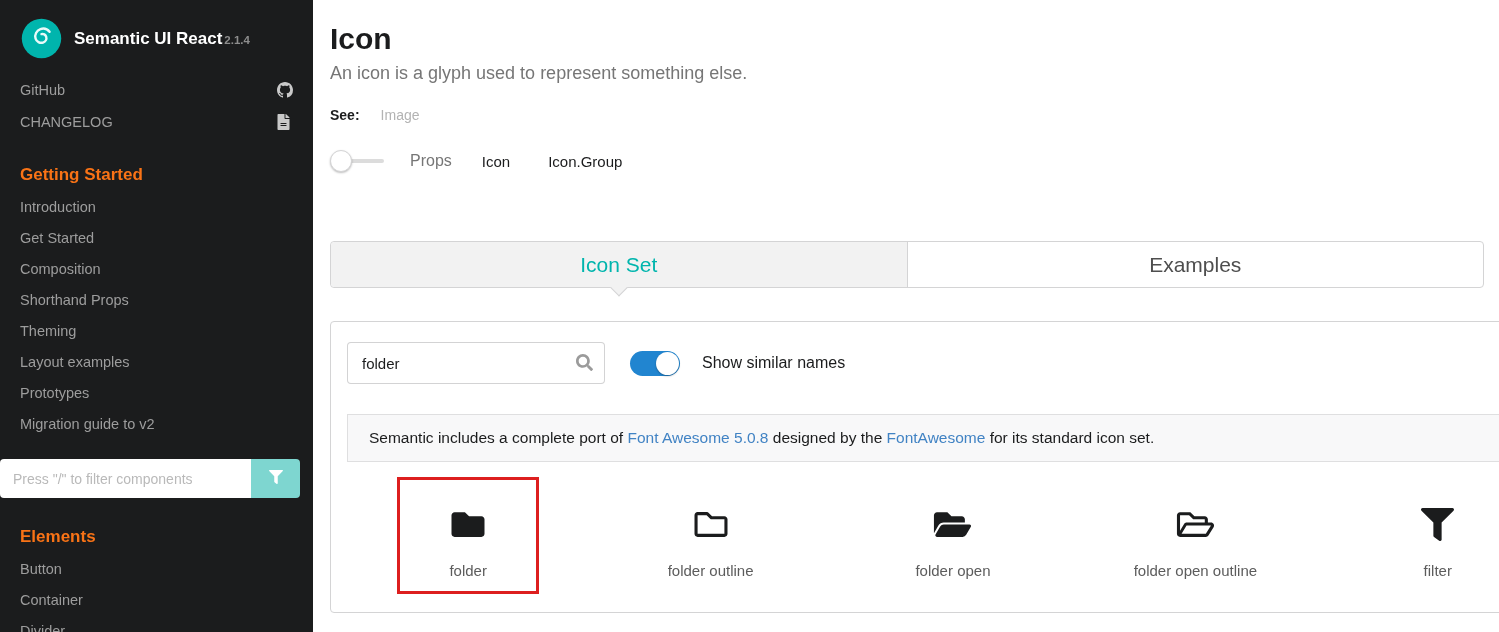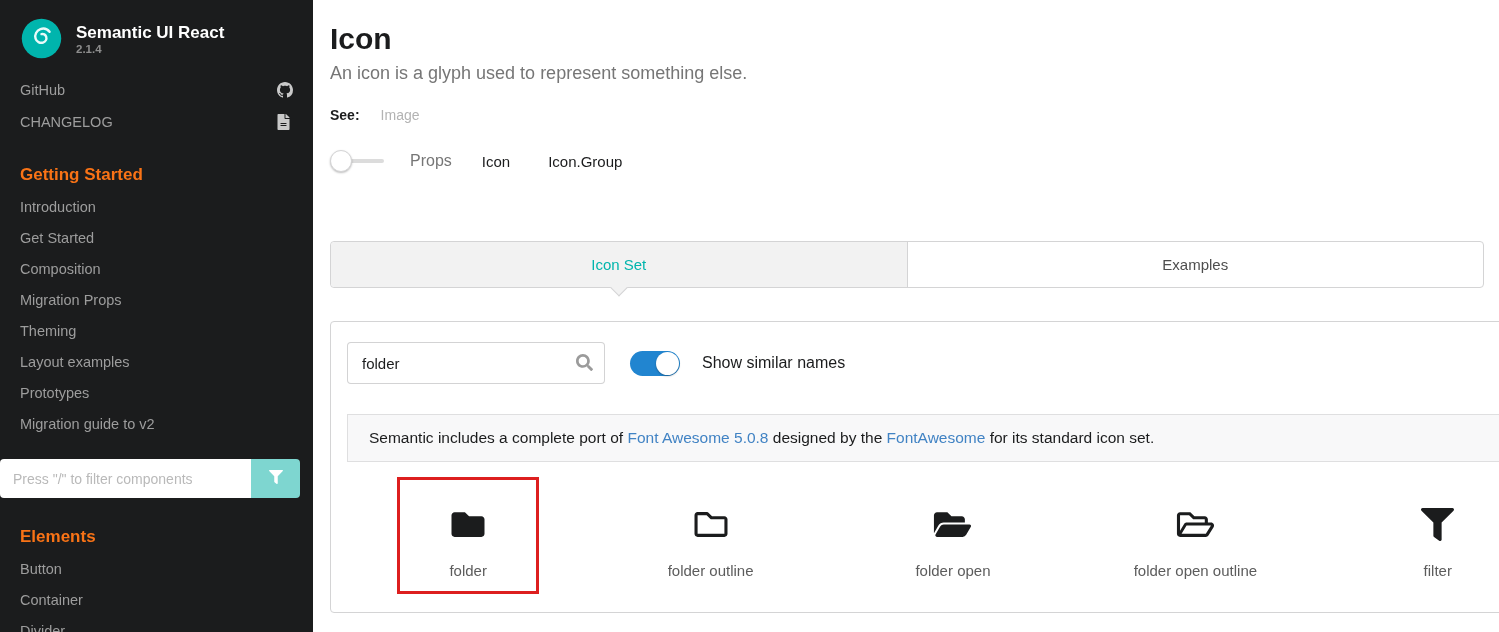--- a/index.html
+++ b/index.html
@@ -4,21 +4,21 @@
 <style>
   * { margin:0; padding:0; box-sizing:border-box; }
   html,body { width:1499px; height:632px; overflow:hidden; background:#fff;
     font-family:"Liberation Sans", sans-serif; }
   .app { display:flex; width:1499px; height:632px; }
 
   
   .sidebar { width:313px; min-width:313px; background:#1b1c1d; height:632px; overflow:hidden; }
   .logo-row { display:flex; align-items:center; padding:17px 20px 14px; }
   .logo-circle { width:43px; height:43px; flex:0 0 auto; }
-  .brand { margin-left:11px; display:flex; align-items:baseline;flex-direction:column; }
+  .brand { margin-left:11px; display:flex; align-items:baseline; }
   .brand-title { font-size:17px; font-weight:bold; color:#ffffff; }
   .brand-version { font-size:11.5px; font-weight:bold; color:#8d8d8d; margin-left:2px; }
   .side-link { display:flex; justify-content:space-between; align-items:center;
     padding:8px 20px 8px 20px; color:#9d9d9d; font-size:14.5px; cursor:pointer; }
   .side-link .li-icon { width:16px; height:16px; display:inline-flex; }
   .side-heading { padding:27px 20px 7px; font-size:17px; font-weight:bold; color:#f97316; }
   .side-item { padding:7px 20px 8px; color:#9d9d9d; font-size:14.5px; cursor:pointer; }
   .side-search { display:flex; height:39px; margin:19px 13px 2px 0; }
   .side-search input { flex:1; border:none; outline:none; background:#ffffff;
     border-radius:4px 0 0 4px; padding:0 13px; font-size:14px; color:#333; }
@@ -39,21 +39,21 @@
     background:#dcdcdc; border-radius:2px; }
   .slider-toggle .knob { position:absolute; left:0; top:0; width:22px; height:22px;
     background:#fff; border:1px solid #d4d4d5; border-radius:50%;
     box-shadow:0 1px 2px rgba(0,0,0,.25); }
   .props-label { font-size:16px; color:#767676; margin-right:30px; }
   .props-link { font-size:15px; color:#1b1c1d; margin-right:38px; cursor:pointer; }
 
   .tab-menu { display:flex; width:1154px; height:47px; border:1px solid #d4d4d5;
     border-radius:4px; margin-bottom:33px; position:relative; background:#fff; }
   .tab { flex:1; display:flex; align-items:center; justify-content:center;
-    font-size:15px; color:#4e4e4e; cursor:pointer; position:relative; }
+    font-size:21px; color:#4e4e4e; cursor:pointer; position:relative; }
   .tab.active { background:#f2f2f2; color:#00b5ad; border-radius:4px 0 0 4px; }
   .tab + .tab { border-left:1px solid #d4d4d5; }
   .tab-arrow { position:absolute; bottom:-7px; left:50%; width:12px; height:12px;
     background:#f2f2f2; border-right:1px solid #d4d4d5; border-bottom:1px solid #d4d4d5;
     transform:translateX(-50%) rotate(45deg); }
 
   .segment { width:1246px; height:292px; border:1px solid #d4d4d5; border-radius:4px;
     padding:20px 16px 0; }
   .search-row { display:flex; align-items:center; margin-bottom:30px; }
   .icon-search-wrap { position:relative; width:258px; }
@@ -112,21 +112,21 @@
         <svg viewBox="0 0 384 512" width="13" height="16" fill="#c9c9c9">
             <path d="M224 136V0H24C10.7 0 0 10.7 0 24v464c0 13.3 10.7 24 24 24h336c13.3 0 24-10.7 24-24V160H248c-13.2 0-24-10.8-24-24zm64 236c0 6.6-5.4 12-12 12H108c-6.6 0-12-5.4-12-12v-8c0-6.6 5.4-12 12-12h168c6.6 0 12 5.4 12 12v8zm0-64c0 6.6-5.4 12-12 12H108c-6.6 0-12-5.4-12-12v-8c0-6.6 5.4-12 12-12h168c6.6 0 12 5.4 12 12v8zm96-186.1v6.1H256V0h6.1c6.4 0 12.5 2.5 17 7l97.9 98c4.5 4.5 7 10.6 7 16.9z"></path>
           </svg>
       </span>
     </div>
 
     <div class="side-heading">Getting Started</div>
     <div class="side-item">Introduction</div>
     <div class="side-item">Get Started</div>
     <div class="side-item">Composition</div>
-    <div class="side-item">Migration Props</div>
+    <div class="side-item">Shorthand Props</div>
     <div class="side-item">Theming</div>
     <div class="side-item">Layout examples</div>
     <div class="side-item">Prototypes</div>
     <div class="side-item">Migration guide to v2</div>
 
     <div class="side-search">
       <input type="text" placeholder="Press &quot;/&quot; to filter components" style="">
       <button class="filter-btn">
         <span>
           <svg viewBox="0 0 512 512" width="14" height="14" fill="#ffffff">

